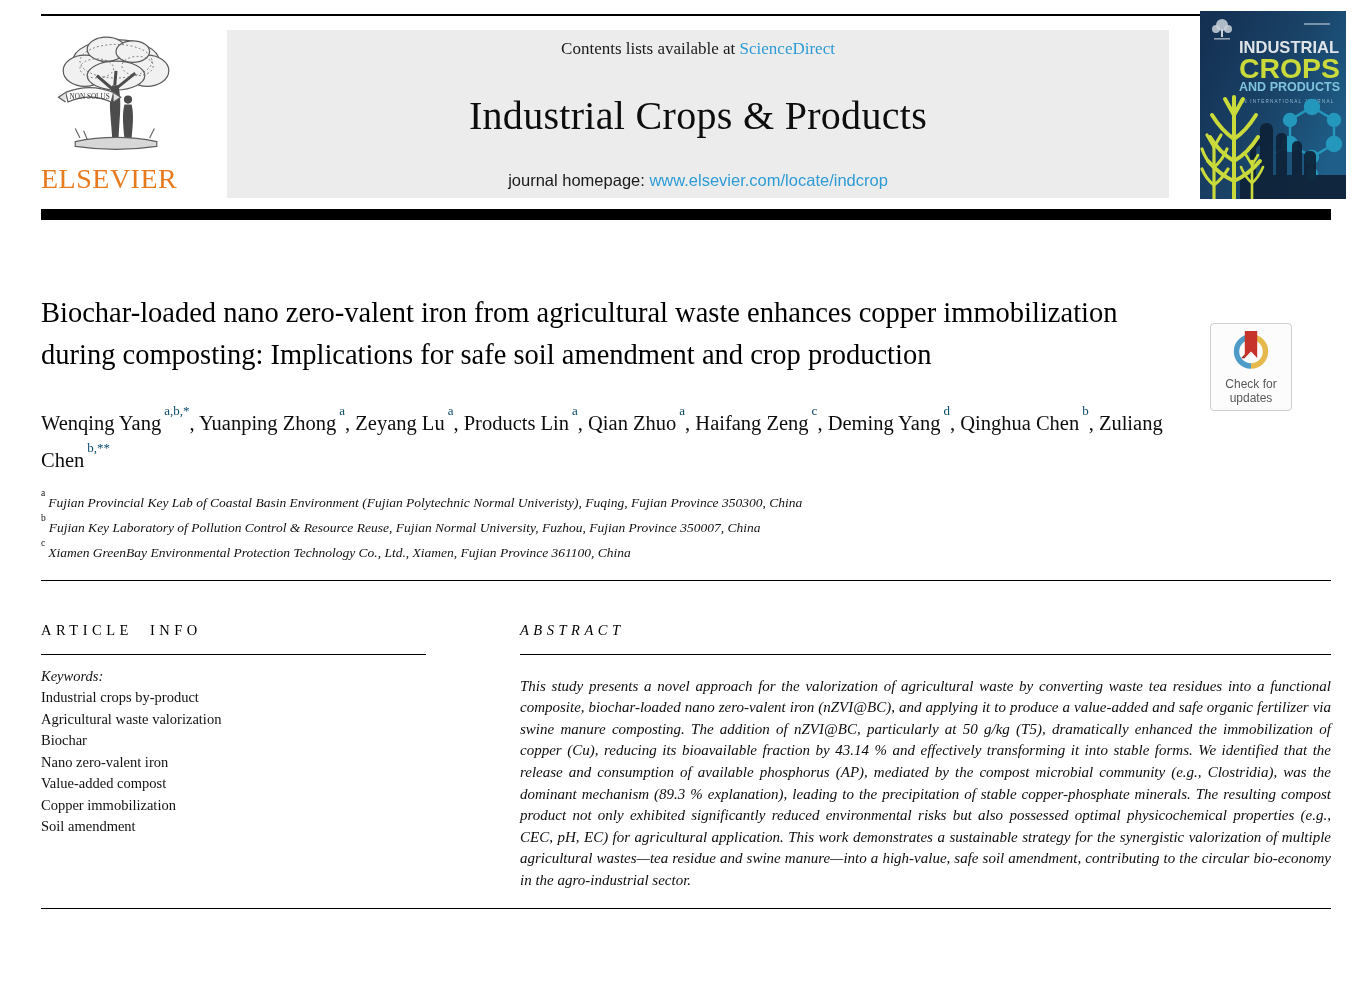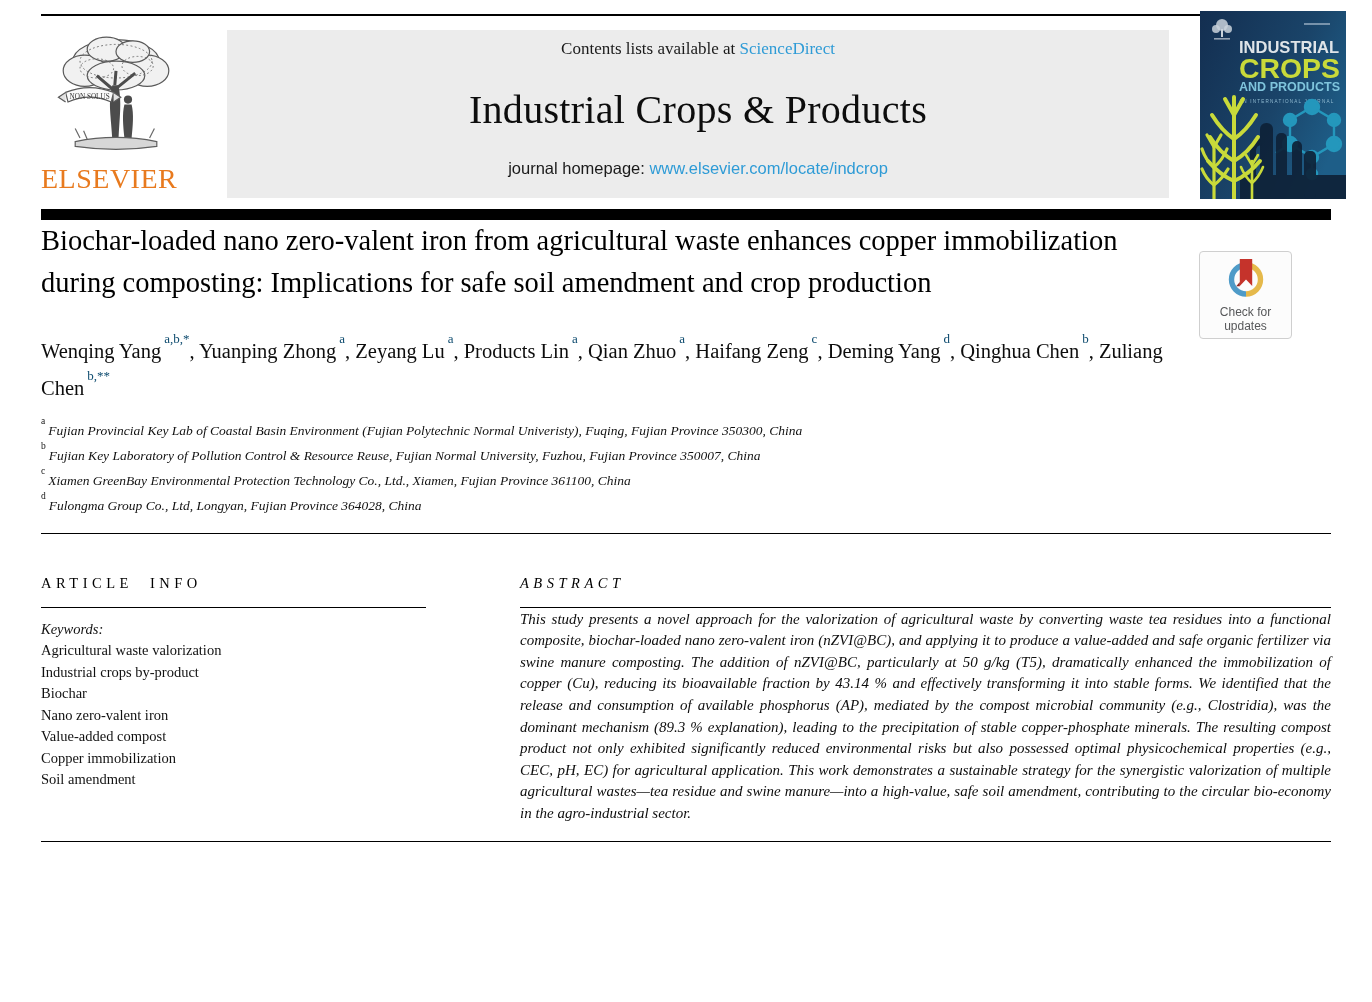--- a/index.html
+++ b/index.html
@@ -17,51 +17,51 @@
   .masthead { margin: 14px 41px 0 41px; display: flex; height: 168px; }
   .elsevier-block { width: 186px; flex: none; display: flex; flex-direction: column; align-items: flex-start; }
   .elsevier-tree { width: 150px; height: 132px; margin-left: 0; }
   .elsevier-wordmark {
     font-size: 28px; color: #E87A1E; letter-spacing: 0.5px; line-height: 30px;
     font-family: "Liberation Serif", serif; margin-top: 2px;
   }
   .journal-box {
     flex: 1; background: #ECECEC; margin-right: 31px; height: 168px;
     display: flex; flex-direction: column; justify-content: space-between;
-    text-align: center; padding: 9px 10px 20px 10px;
+    text-align: center; padding: 9px 10px 8px 10px;
   }
   .contents-line { font-size: 17px; color: #1a1a1a; }
   .journal-name { font-size: 40px; color: #0d0d0d; letter-spacing: 0.3px; }
   .homepage-line { font-family: "Liberation Sans", sans-serif; font-size: 16.5px; color: #1a1a1a; }
   a.link { color: #2E9BD6; text-decoration: none; cursor: pointer; }
 
   .cover {
     width: 131px; height: 188px; flex: none; margin-top: -19px;
     box-shadow: 0 0 0 1px #0c1f35 inset; cursor: pointer;
   }
   .cover svg { display: block; }
 
   
   .black-bar { margin: 11px 41px 0 41px; height: 11px; background: #000; }
 
   
   main { margin: 0 41px; position: relative; }
 
   .crossmark {
-    position: absolute; top: 31px; right: 39px; width: 93px;
+    position: absolute; top: 31px; right: 39px; width: 82px;
     background: #fcfcfc; border: 1px solid #cfcfcf; border-radius: 4px;
     padding: 6px 4px 5px 4px; text-align: center; cursor: pointer;
   }
   .crossmark-text {
     font-family: "Liberation Sans", sans-serif; font-size: 12px; line-height: 13.5px;
     color: #57585A; margin-top: 2px;
   }
 
   h1.article-title {
-    max-width: 1125px;
+    margin-top: 72px; max-width: 1125px;
     font-size: 28.5px; font-weight: normal; line-height: 42px; color: #000;
   }
 
   .author-list { margin-top: 26px; max-width: 1160px; font-size: 20.5px; line-height: 32px; color: #0d0d0d; }
   .author-sup { color: #0c4a6e; font-size: 13px; position: relative; top: -7px; margin-left: 3px; }
 
   .affiliations { margin-top: 12px; font-style: italic; font-size: 13.5px; line-height: 21.5px; color: #111; }
   .affil-sup { font-size: 9.5px; position: relative; top: -5px; margin-right: 3px; font-style: normal; }
 
   .full-rule { margin-top: 17px; border-top: 1.5px solid #000; }
@@ -70,21 +70,21 @@
   .left-col { width: 385px; flex: none; margin-right: 94px; }
   .right-col { flex: 1; font-style: italic; }
 
   .section-heading { font-size: 14.5px; color: #000; letter-spacing: 4.5px; word-spacing: 9px; }
   .heading-rule { border-top: 1.3px solid #000; margin-top: 15px; }
 
   .keywords-label { font-style: italic; font-size: 14.5px; margin-top: 11px; line-height: 21.5px; }
   .keyword { font-size: 14.5px; line-height: 21.5px; }
 
   .abstract-text {
-    margin-top: 1px; font-size: 15px; line-height: 21.6px; text-align: justify; color: #0d0d0d;
+    margin-top: 21px; font-size: 15px; line-height: 21.6px; text-align: justify; color: #0d0d0d;
   }
 
   .bottom-rule { margin: 16px 41px 0 41px; border-top: 1.5px solid #000; }
 </style>
 </head>
 <body>
 
 <div class="top-rule"></div>
 
 <header class="masthead">
@@ -246,35 +246,34 @@
     </div>
 
   <div class="affiliations">
 
       <div class="affil-line"><sup class="affil-sup">a</sup><span>Fujian Provincial Key Lab of Coastal Basin Environment (Fujian Polytechnic Normal Univeristy), Fuqing, Fujian Province 350300, China</span></div>
 
       <div class="affil-line"><sup class="affil-sup">b</sup><span>Fujian Key Laboratory of Pollution Control &amp; Resource Reuse, Fujian Normal University, Fuzhou, Fujian Province 350007, China</span></div>
 
       <div class="affil-line"><sup class="affil-sup">c</sup><span>Xiamen GreenBay Environmental Protection Technology Co., Ltd., Xiamen, Fujian Province 361100, China</span></div>
 
-      <div class="affil-line"><sup class="affil-sup">d</sup><span>Fulongma Group Co., Ltd, Longyan, Fujian Province 364028, China</span></div>
     </div>
 
   <div class="full-rule"></div>
 
   <div class="columns">
     <div class="left-col">
       <div class="section-heading">ARTICLE INFO</div>
       <div class="heading-rule"></div>
       <div class="keywords-label">Keywords:</div>
       <div>
 
+          <div class="keyword">Industrial crops by-product</div>
+
           <div class="keyword">Agricultural waste valorization</div>
-
-          <div class="keyword">Industrial crops by-product</div>
 
           <div class="keyword">Biochar</div>
 
           <div class="keyword">Nano zero-valent iron</div>
 
           <div class="keyword">Value-added compost</div>
 
           <div class="keyword">Copper immobilization</div>
 
           <div class="keyword">Soil amendment</div>

